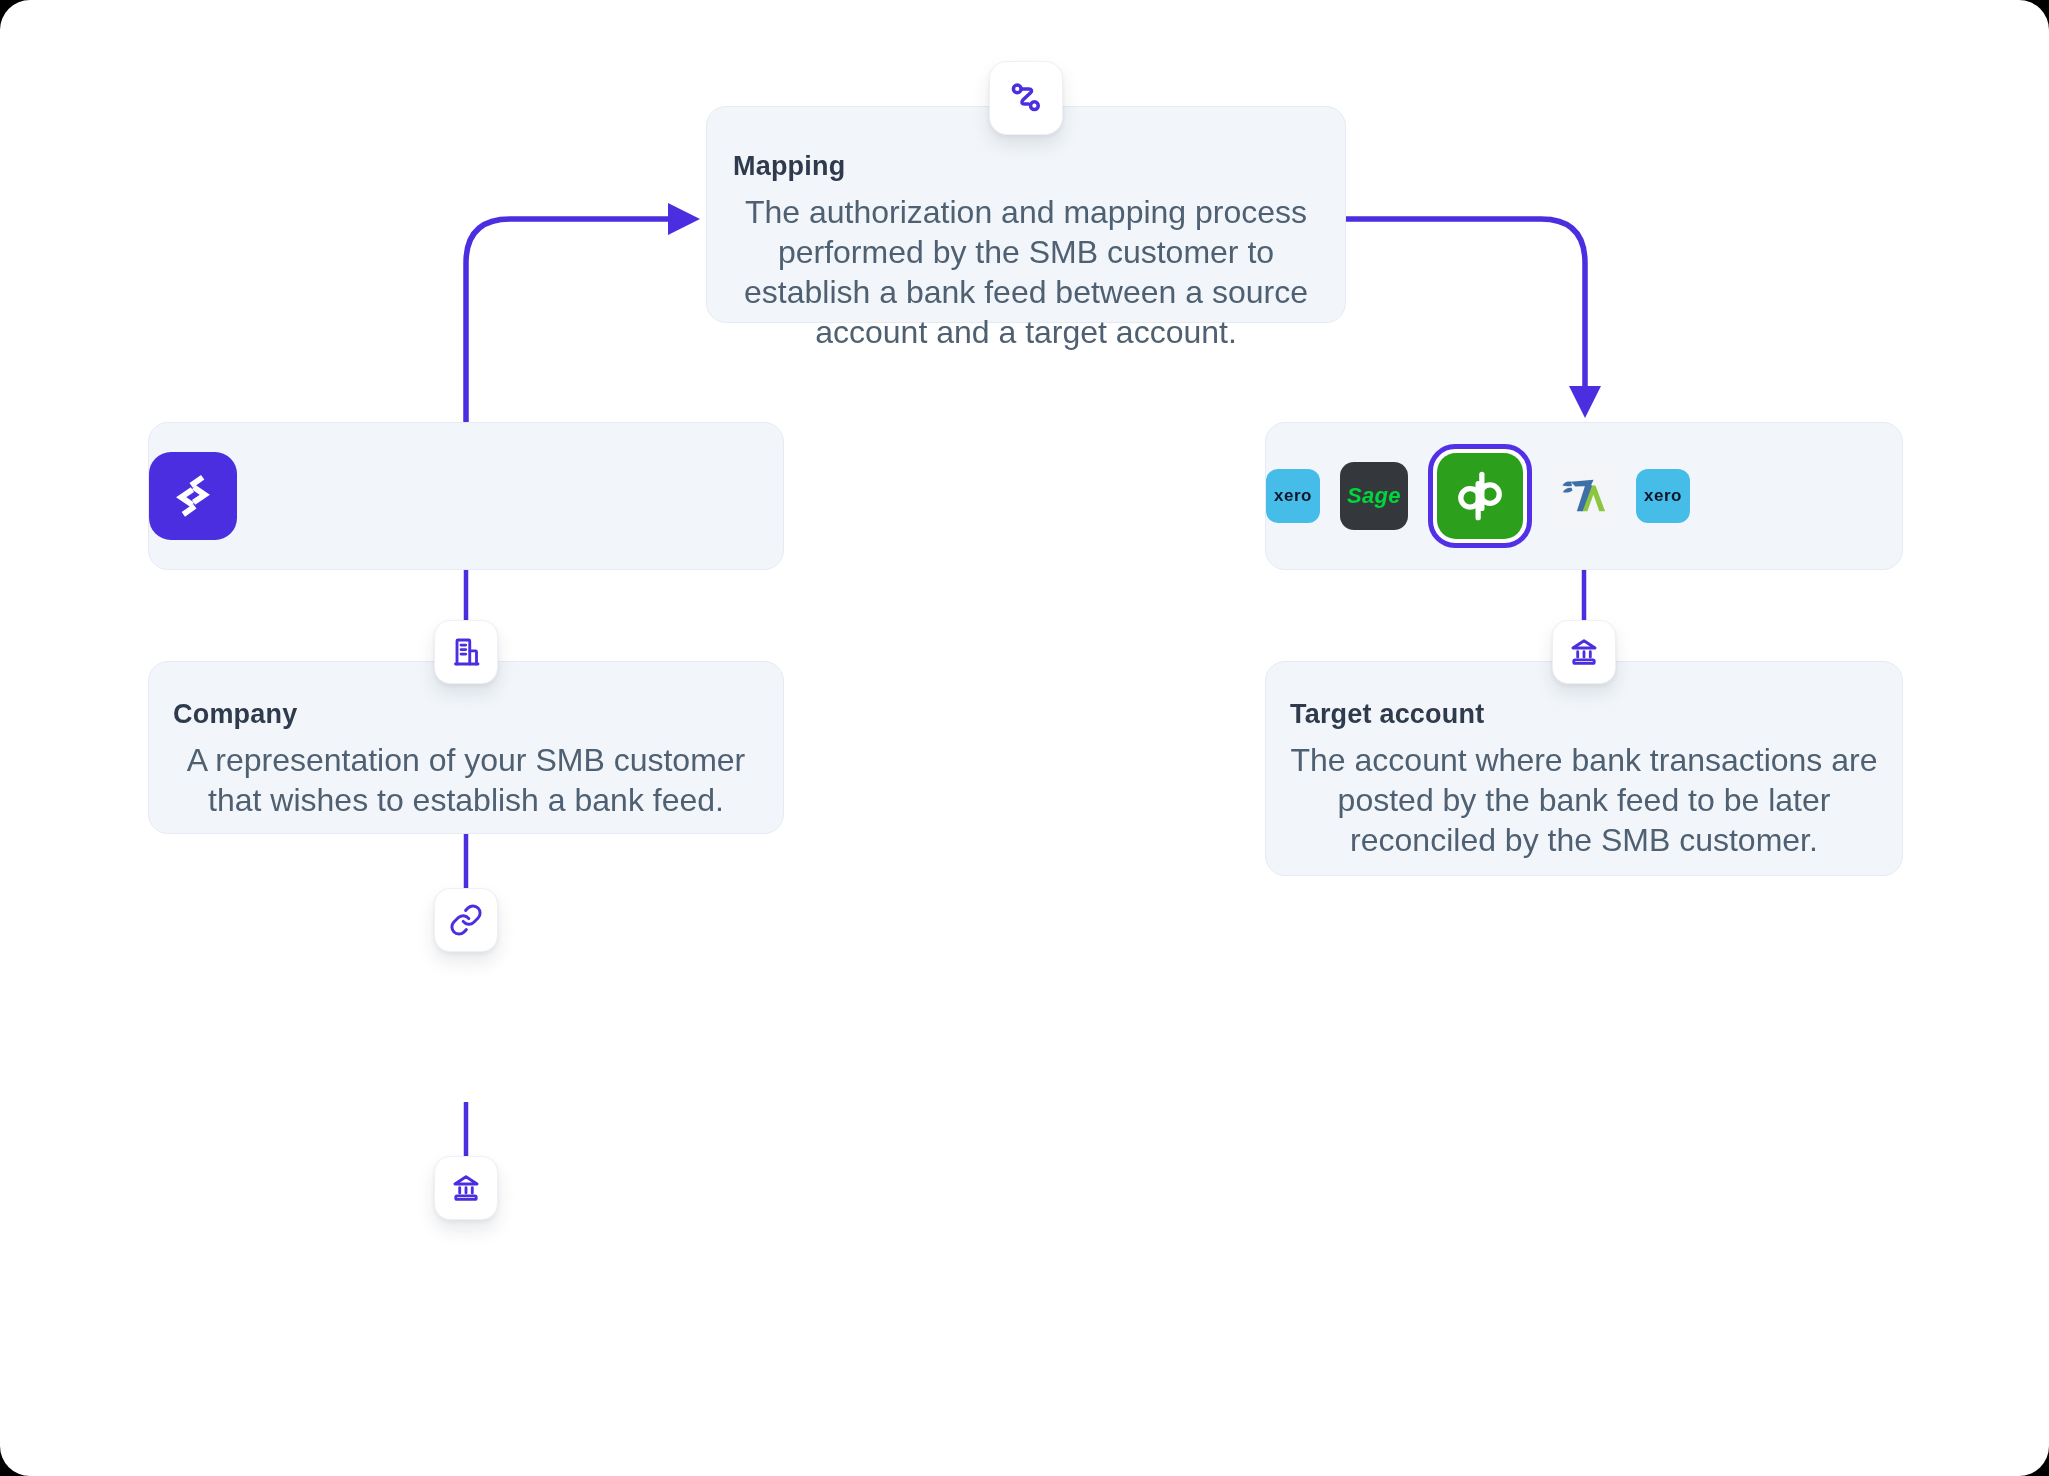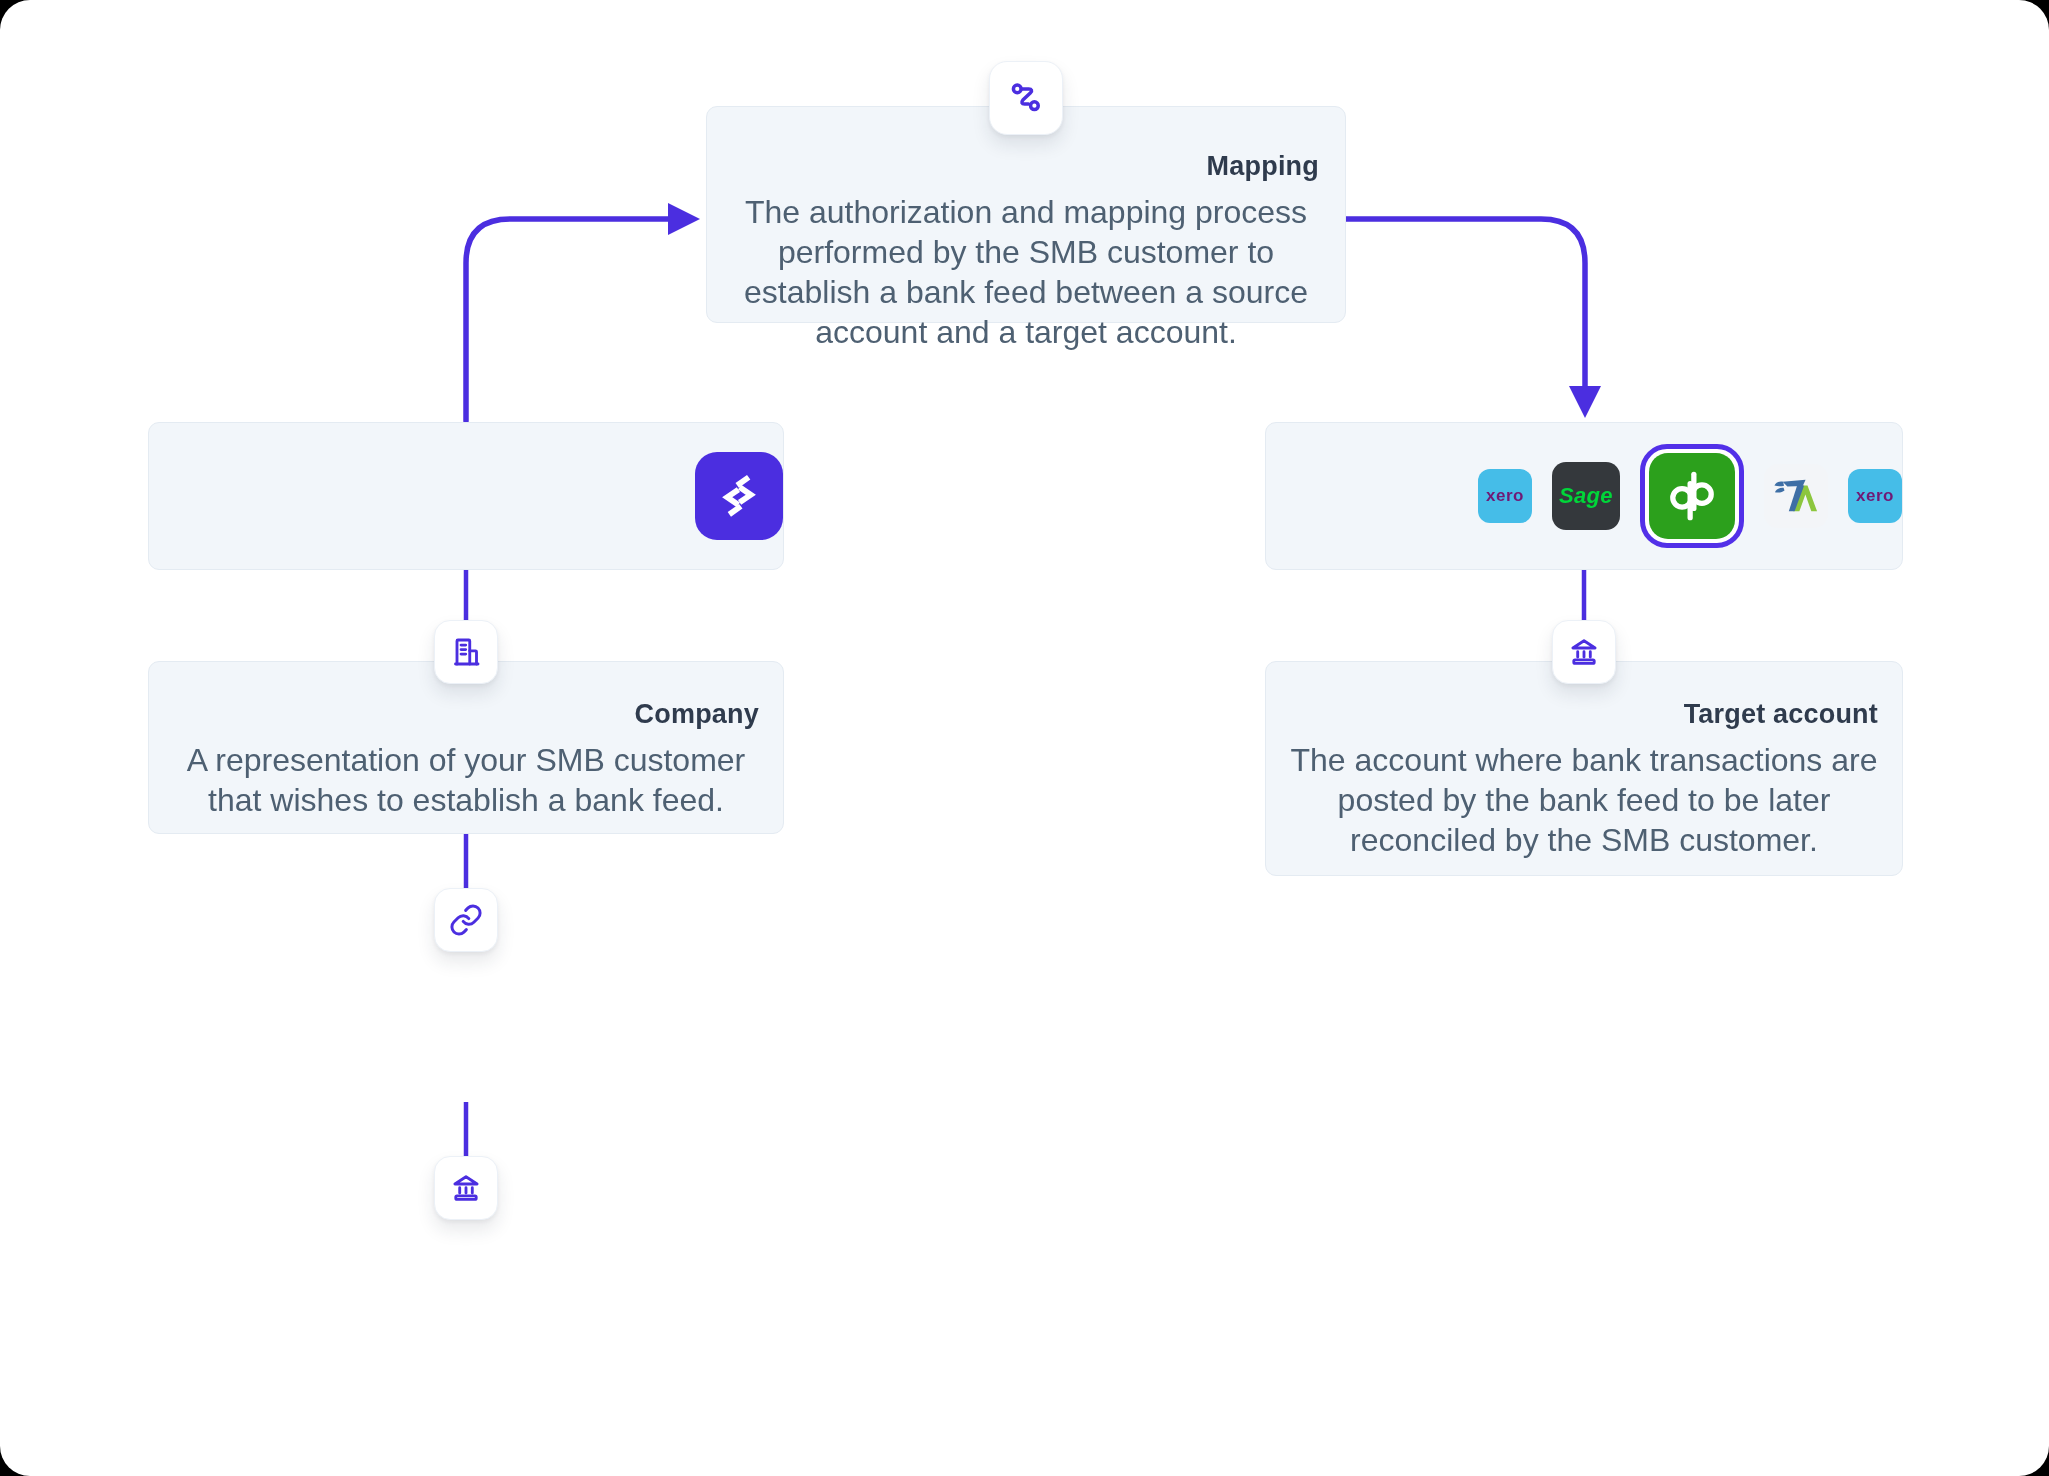--- a/index.html
+++ b/index.html
@@ -5,22 +5,22 @@
   html,body{margin:0;padding:0;background:#000;}
   .stage{
     position:relative;width:2049px;height:1476px;background:#fff;
     border-radius:30px;overflow:hidden;
     font-family:"Liberation Sans","DejaVu Sans",sans-serif;
   }
   .connectors{position:absolute;left:0;top:0;z-index:1;}
   .card{
     position:absolute;box-sizing:border-box;z-index:2;
     background:var(--card-bg);border:1.5px solid var(--card-border);
-    border-radius:11px;display:flex;flex-direction:column;
-    align-items:flex-end;text-align:center;
+    border-radius:20px;display:flex;flex-direction:column;
+    align-items:flex-start;text-align:center;
   }
   #card-mapping{left:706px;top:106px;width:640px;height:217px;padding:44px 26px 0;}
   #card-codat{left:148px;top:422px;width:636px;height:148px;justify-content:center;}
   #card-integrations{left:1265px;top:422px;width:638px;height:148px;justify-content:center;}
   #card-company{left:148px;top:661px;width:636px;height:173px;padding:37px 24px 0;}
   #card-connection{left:148px;top:929px;width:636px;height:173px;padding:37px 24px 0;}
   #card-source{left:148px;top:1197px;width:636px;height:177px;padding:37px 24px 0;}
   #card-target{left:1265px;top:661px;width:638px;height:215px;padding:37px 24px 0;}
 
   .card-title{font-size:27px;font-weight:700;color:var(--title-color);letter-spacing:.2px;margin-bottom:10px;}
@@ -39,21 +39,21 @@
   #badge-target{left:1552px;top:620px;}
   .badge svg{stroke:var(--accent);}
 
   .codat-tile{
     width:88px;height:88px;border-radius:22px;background:var(--accent);
     display:flex;align-items:center;justify-content:center;
   }
   .tiles{display:flex;align-items:center;gap:20px;}
   .tile{display:flex;align-items:center;justify-content:center;box-sizing:border-box;}
   .tile-xero{width:54px;height:54px;border-radius:12px;background:var(--xero-blue);}
-  .tile-xero span{color:#701a75;font-size:17px;font-weight:700;letter-spacing:.5px;}
+  .tile-xero span{color:#0f172a;font-size:17px;font-weight:700;letter-spacing:.5px;}
   .tile-sage{width:68px;height:68px;border-radius:14px;background:var(--sage-bg);}
   .tile-sage span{color:var(--sage-green);font-size:22px;font-weight:700;font-style:italic;letter-spacing:.3px;}
   .qb-ring{
     box-sizing:content-box;padding:4px;background:#fff;
     border:5px solid var(--ring-purple);border-radius:27px;
     display:flex;align-items:center;justify-content:center;
   }
   .tile-qb{width:86px;height:86px;border-radius:19px;background:var(--qb-green);}
   .tile-freeagent{width:64px;height:64px;border-radius:14px;background:var(--freeagent-bg);}
 </style>

